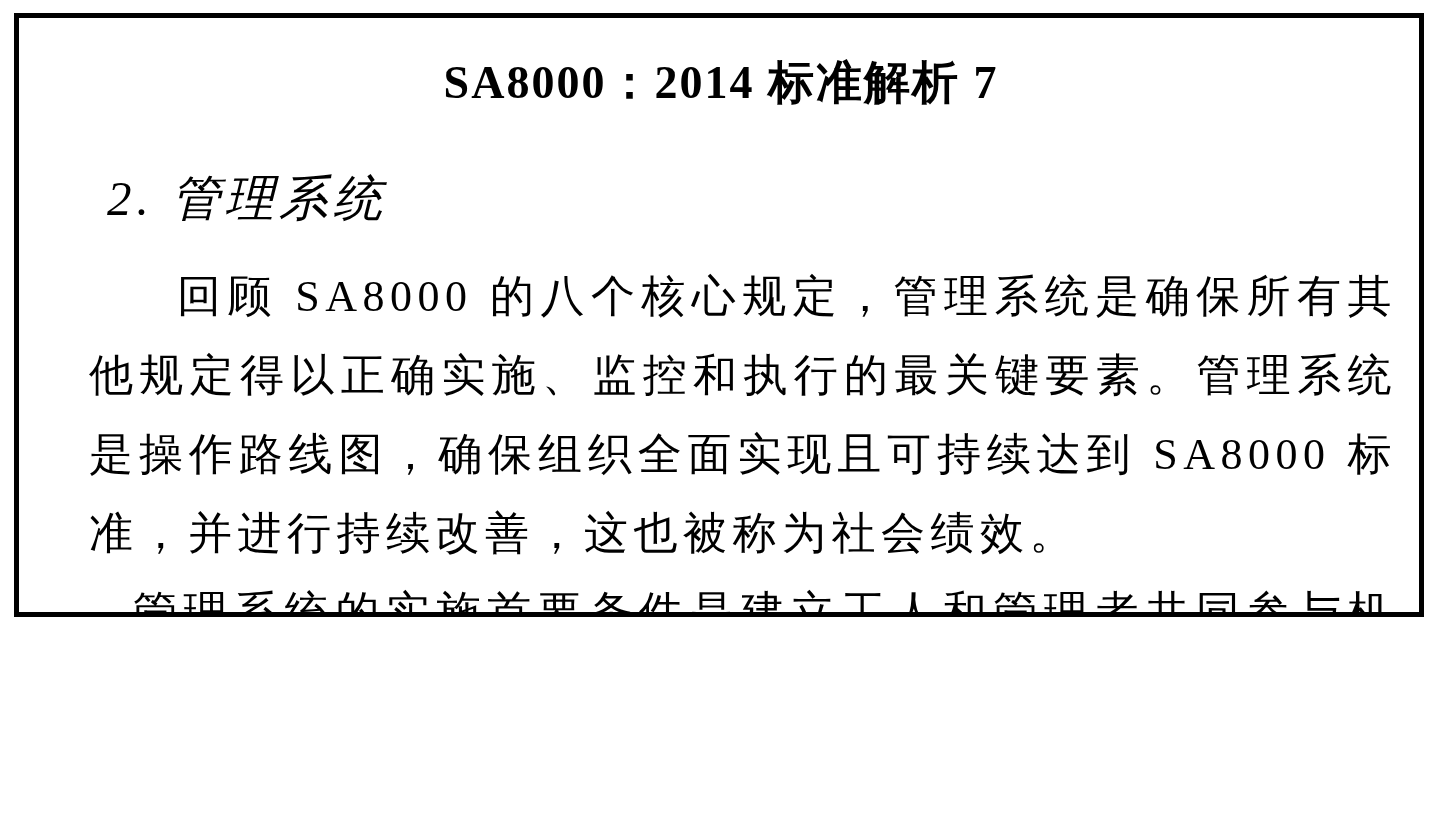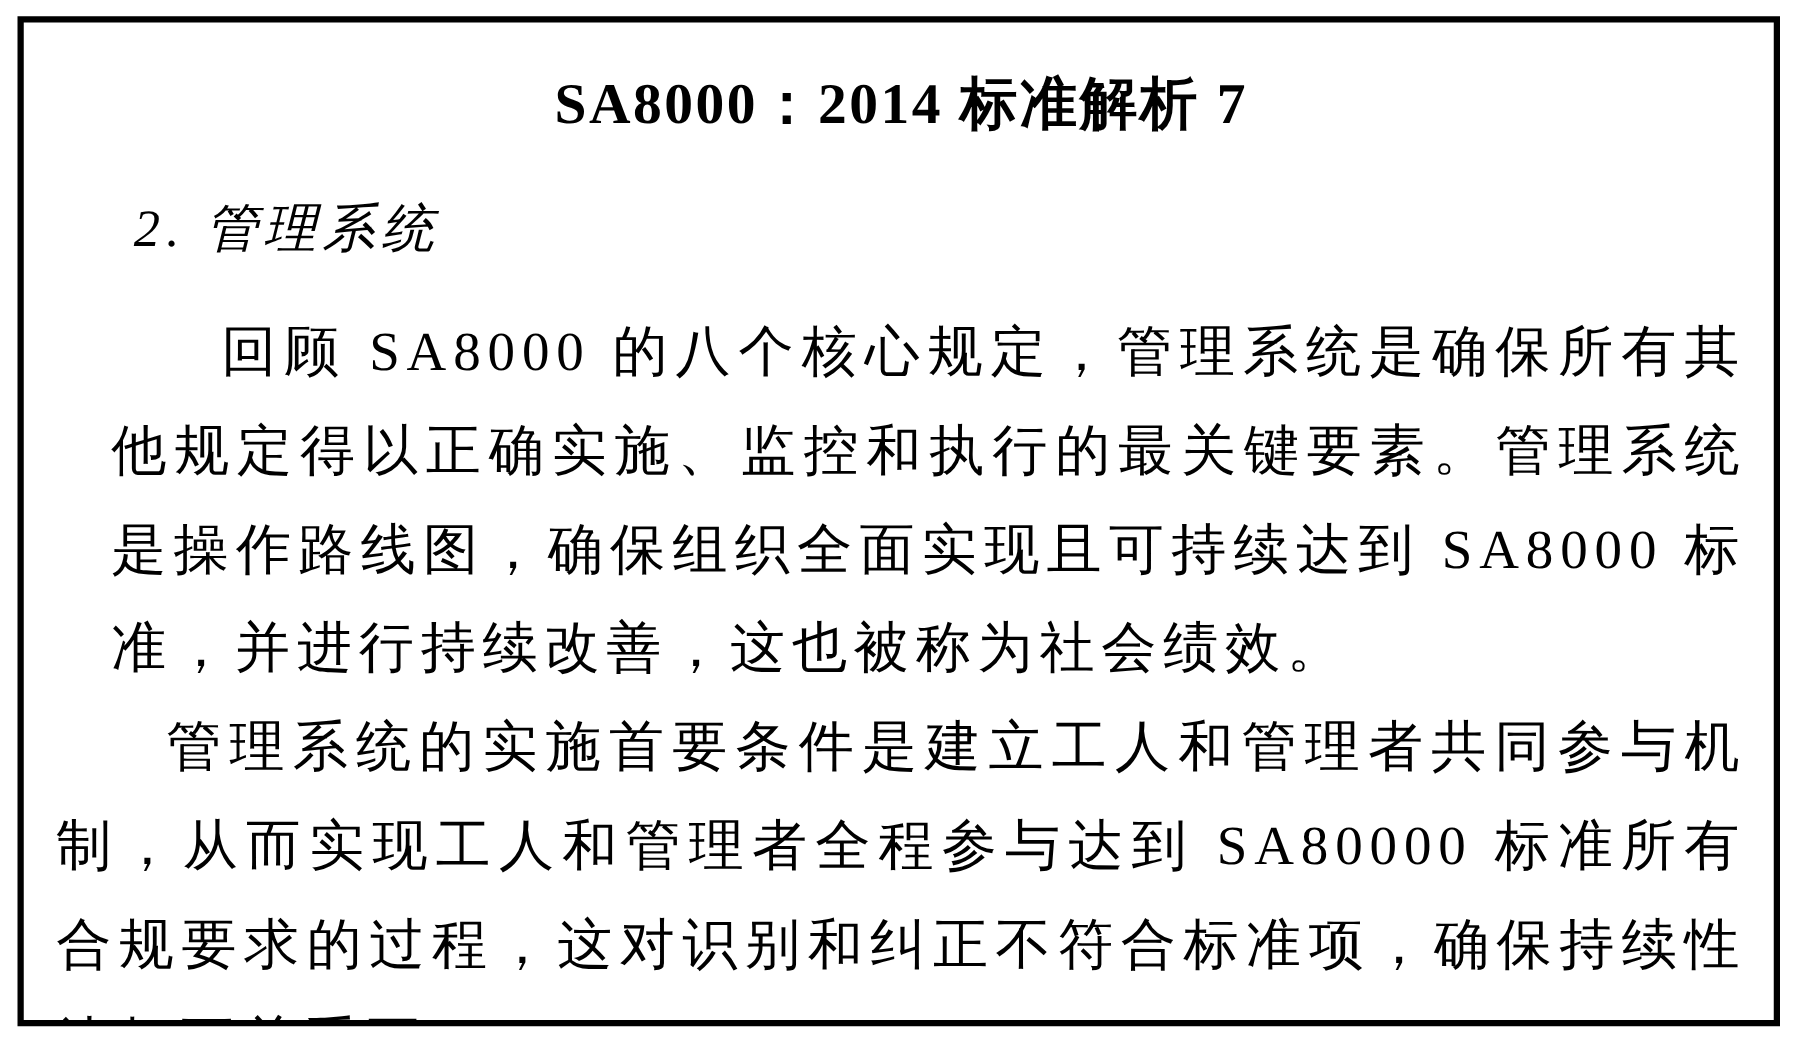--- a/index.html
+++ b/index.html
@@ -9,42 +9,42 @@
     height: 835px;
     background: #ffffff;
     font-family: "Liberation Serif", "DejaVu Serif", serif;
     color: #000000;
   }
   .page-frame {
     position: absolute;
     left: 14px;
     top: 13px;
     width: 1410px;
-    height: 808px;
+    height: 604px;
     border: 5px solid #000000;
     box-sizing: border-box;
     background: #ffffff;
     overflow: hidden;
   }
   .page-content {
     padding: 18px 22px 0 26px;
   }
   .doc-title {
     margin: 20px 0 0 0;
     text-align: center;
     font-weight: bold;
     font-size: 46px;
     line-height: 54px;
     letter-spacing: 2px;
   }
   .section-heading {
-    margin: 48px 0 0 62px;
+    margin: 63px 0 0 62px;
     font-weight: normal;
     font-style: italic; 
-    font-size: 42px;
+    font-size: 49px;
     line-height: 52px;
     letter-spacing: 5px;
   }
   .body-para {
     margin: 0;
     font-size: 44px;
     line-height: 79px;
     letter-spacing: 5.5px;
     text-align: justify;
     text-justify: inter-ideograph;

